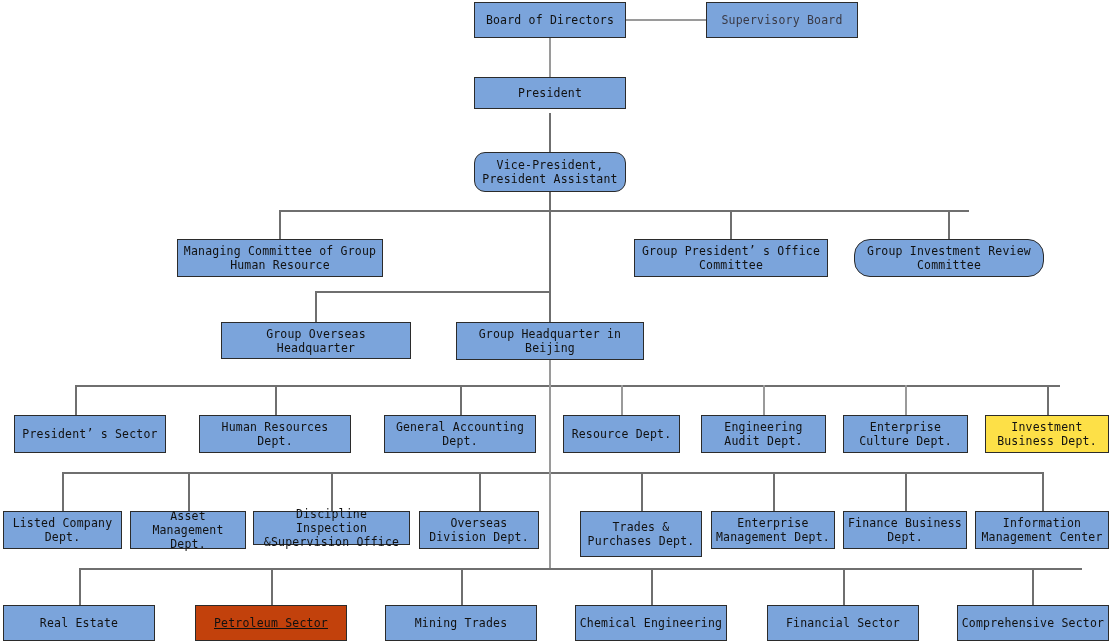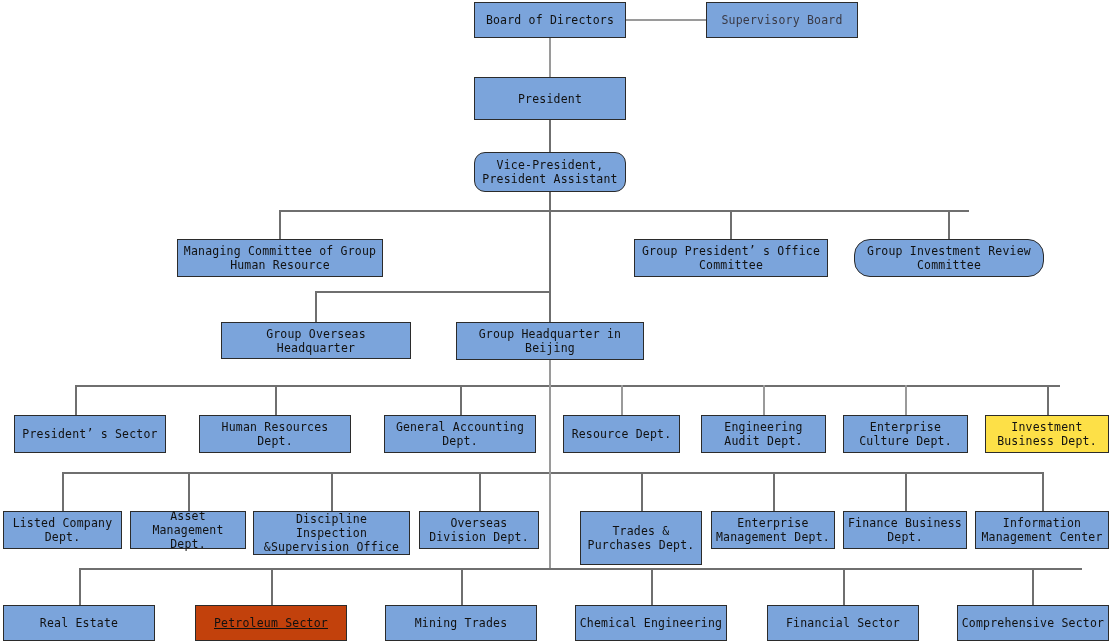--- a/index.html
+++ b/index.html
@@ -80,21 +80,21 @@
     <div class="line v thin" style="left: 549px; top: 472px; height: 96px; background: rgb(154, 154, 154);"></div>
     <div class="line h" style="left: 79px; top: 568px; width: 1003px; background: rgb(111, 111, 111);"></div>
     <div class="line v" style="left: 79px; top: 568px; height: 37px; background: rgb(111, 111, 111);"></div>
     <div class="line v" style="left: 271px; top: 568px; height: 37px; background: rgb(111, 111, 111);"></div>
     <div class="line v" style="left: 461px; top: 568px; height: 37px; background: rgb(111, 111, 111);"></div>
     <div class="line v" style="left: 651px; top: 568px; height: 37px; background: rgb(111, 111, 111);"></div>
     <div class="line v" style="left: 843px; top: 568px; height: 37px; background: rgb(111, 111, 111);"></div>
     <div class="line v" style="left: 1032px; top: 568px; height: 37px; background: rgb(111, 111, 111);"></div>
     <div class="node" style="left: 474px; top: 2px; width: 152px; height: 36px; background: rgb(123, 164, 219); border-color: rgb(43, 43, 43);">Board of Directors</div>
     <div class="node soft" style="left: 706px; top: 2px; width: 152px; height: 36px; background: rgb(123, 164, 219); border-color: rgb(43, 43, 43);">Supervisory Board</div>
-    <div class="node" style="left: 474px; top: 77px; width: 152px; height: 43px; background: rgb(123, 164, 219); border-color: rgb(43, 43, 43);">President</div>
+    <div class="node" style="left: 474px; top: 77px; width: 152px; height: 32px; background: rgb(123, 164, 219); border-color: rgb(43, 43, 43);">President</div>
     <div class="node" style="left: 474px; top: 152px; width: 152px; height: 40px; background: rgb(123, 164, 219); border-color: rgb(43, 43, 43); border-radius: 11px;">Vice-President,
 President Assistant</div>
     <div class="node" style="left: 177px; top: 239px; width: 206px; height: 38px; background: rgb(123, 164, 219); border-color: rgb(43, 43, 43);">Managing Committee of Group
 Human Resource</div>
     <div class="node" style="left: 634px; top: 239px; width: 194px; height: 38px; background: rgb(123, 164, 219); border-color: rgb(43, 43, 43);">Group President’ s Office
 Committee</div>
     <div class="node" style="left: 854px; top: 239px; width: 190px; height: 38px; background: rgb(123, 164, 219); border-color: rgb(43, 43, 43); border-radius: 16px;">Group Investment Review
 Committee</div>
     <div class="node" style="left: 221px; top: 322px; width: 190px; height: 37px; background: rgb(123, 164, 219); border-color: rgb(43, 43, 43);">Group Overseas Headquarter</div>
     <div class="node" style="left: 456px; top: 322px; width: 188px; height: 38px; background: rgb(123, 164, 219); border-color: rgb(43, 43, 43);">Group Headquarter in
@@ -108,25 +108,25 @@
     <div class="node" style="left: 701px; top: 415px; width: 125px; height: 38px; background: rgb(123, 164, 219); border-color: rgb(43, 43, 43);">Engineering
 Audit Dept.</div>
     <div class="node" style="left: 843px; top: 415px; width: 125px; height: 38px; background: rgb(123, 164, 219); border-color: rgb(43, 43, 43);">Enterprise
 Culture Dept.</div>
     <div class="node" style="left: 985px; top: 415px; width: 124px; height: 38px; background: #fde047; border-color: rgb(43, 43, 43);">Investment
 Business Dept.</div>
     <div class="node" style="left: 3px; top: 511px; width: 119px; height: 38px; background: rgb(123, 164, 219); border-color: rgb(43, 43, 43);">Listed Company
 Dept.</div>
     <div class="node" style="left: 130px; top: 511px; width: 116px; height: 38px; background: rgb(123, 164, 219); border-color: rgb(43, 43, 43);">Asset Management
 Dept.</div>
-    <div class="node" style="left: 253px; top: 511px; width: 157px; height: 44px; background: rgb(123, 164, 219); border-color: rgb(43, 43, 43);">Discipline Inspection
+    <div class="node" style="left: 253px; top: 511px; width: 157px; height: 34px; background: rgb(123, 164, 219); border-color: rgb(43, 43, 43);">Discipline Inspection
 &amp;Supervision Office</div>
     <div class="node" style="left: 419px; top: 511px; width: 120px; height: 38px; background: rgb(123, 164, 219); border-color: rgb(43, 43, 43);">Overseas
 Division Dept.</div>
-    <div class="node" style="left: 580px; top: 511px; width: 122px; height: 54px; background: rgb(123, 164, 219); border-color: rgb(43, 43, 43);">Trades &amp;
+    <div class="node" style="left: 580px; top: 511px; width: 122px; height: 46px; background: rgb(123, 164, 219); border-color: rgb(43, 43, 43);">Trades &amp;
 Purchases Dept.</div>
     <div class="node" style="left: 711px; top: 511px; width: 124px; height: 38px; background: rgb(123, 164, 219); border-color: rgb(43, 43, 43);">Enterprise
 Management Dept.</div>
     <div class="node" style="left: 843px; top: 511px; width: 124px; height: 38px; background: rgb(123, 164, 219); border-color: rgb(43, 43, 43);">Finance Business
 Dept.</div>
     <div class="node" style="left: 975px; top: 511px; width: 134px; height: 38px; background: rgb(123, 164, 219); border-color: rgb(43, 43, 43);">Information
 Management Center</div>
     <div class="node" style="left: 3px; top: 605px; width: 152px; height: 36px; background: rgb(123, 164, 219); border-color: rgb(43, 43, 43);">Real Estate</div>
     <div class="node" style="left: 195px; top: 605px; width: 152px; height: 36px; background: #c2410c; border-color: rgb(43, 43, 43); text-decoration: underline;">Petroleum Sector</div>
     <div class="node" style="left: 385px; top: 605px; width: 152px; height: 36px; background: rgb(123, 164, 219); border-color: rgb(43, 43, 43);">Mining Trades</div>

